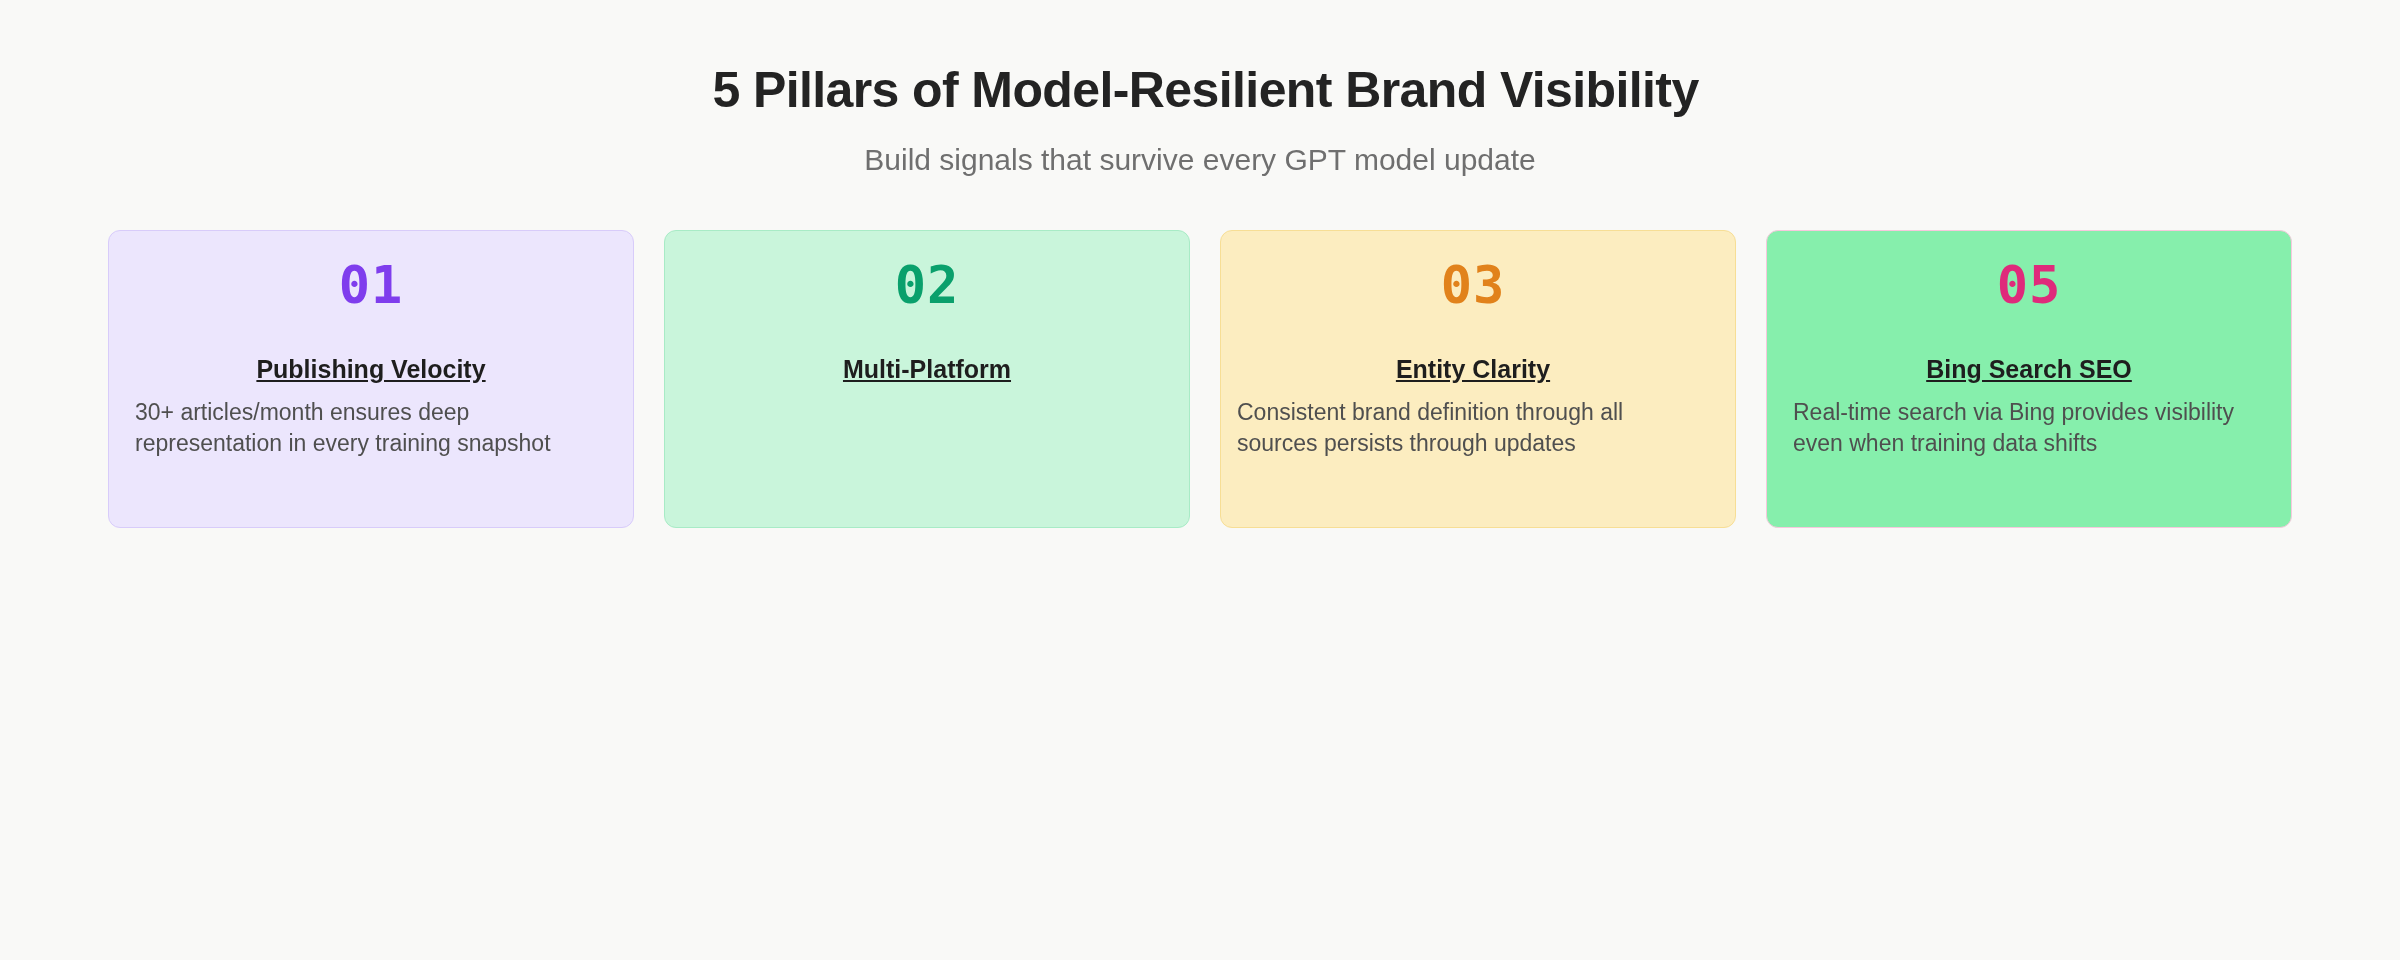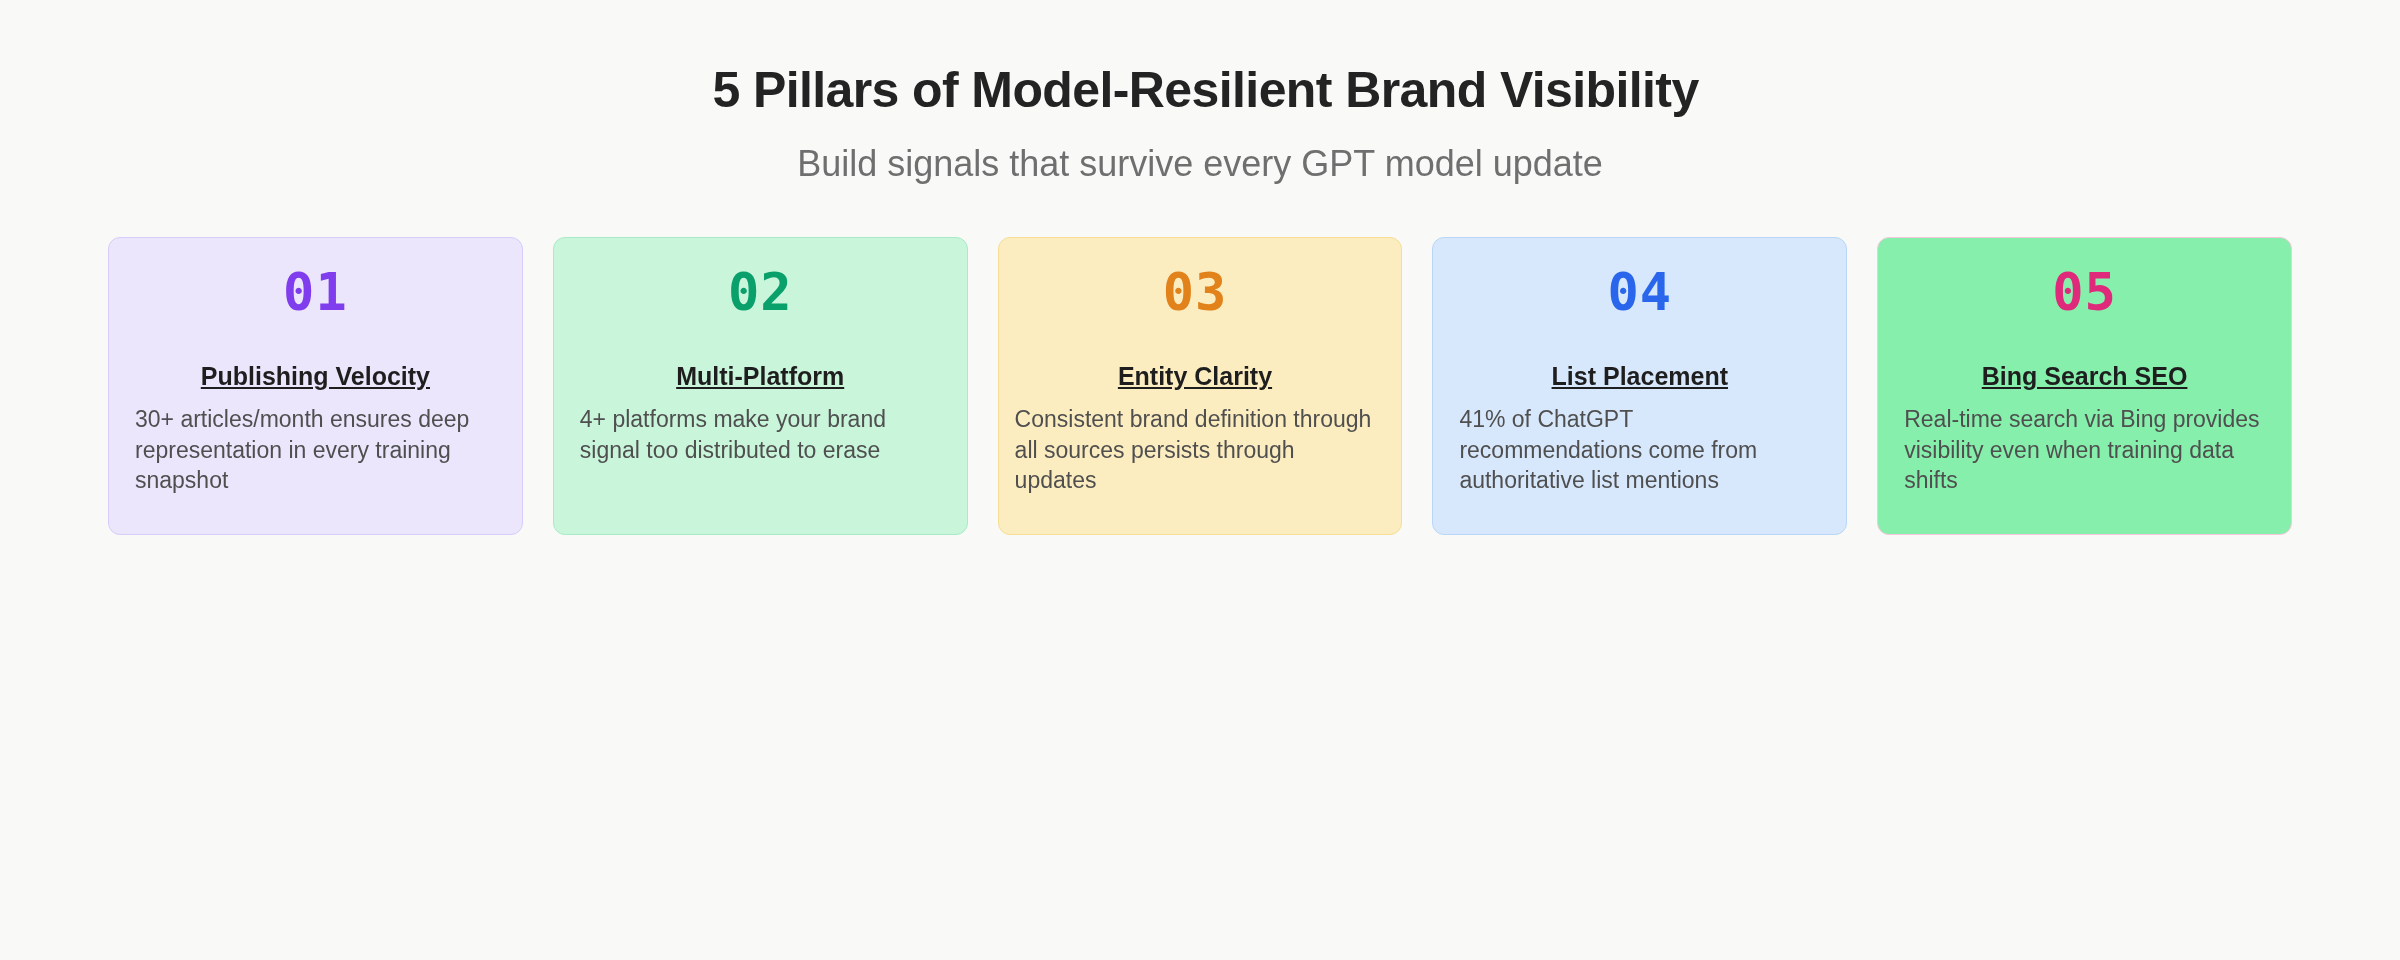--- a/index.html
+++ b/index.html
@@ -32,21 +32,21 @@
   .page-title {
     font-size: 50px;
     font-weight: 700;
     letter-spacing: -0.6px;
     color: #232323;
     line-height: 1.12;
     margin: 0;
     padding-left: 11px;
   }
   .page-subtitle {
-    font-size: 36px;
+    font-size: 30px;
     font-weight: 400;
     color: #6f6f6f;
     line-height: 1.2;
     margin: 24px 0 0 0;
   }
 
   
   .cards {
     display: flex;
     justify-content: center;
@@ -111,34 +111,28 @@
 
     <div class="card" style="background: rgb(236, 230, 253); border-color: rgb(216, 204, 250);">
       <div class="card-number" style="color: rgb(127, 61, 237);">01</div>
       <div class="card-title">Publishing Velocity</div>
       <div class="card-desc">30+ articles/month ensures deep representation in every training snapshot</div>
     </div>
 
     <div class="card" style="background: rgb(201, 245, 219); border-color: rgb(168, 235, 198);">
       <div class="card-number" style="color: rgb(10, 160, 108);">02</div>
       <div class="card-title">Multi-Platform</div>
-      <div class="card-desc">4+ platforms make your brand signal too distributed to erase</div>
     </div>
 
     <div class="card" style="background: rgb(252, 237, 192); border-color: rgb(247, 222, 149); padding-left: 16px;">
       <div class="card-number" style="color: rgb(225, 130, 27);">03</div>
       <div class="card-title">Entity Clarity</div>
       <div class="card-desc">Consistent brand definition through all sources persists through updates</div>
     </div>
 
-    <div class="card" style="background: rgb(215, 231, 252); border-color: rgb(185, 214, 248);">
-      <div class="card-number" style="color: rgb(42, 102, 236);">04</div>
-      <div class="card-title">List Placement</div>
-      <div class="card-desc">41% of ChatGPT recommendations come from authoritative list mentions</div>
-    </div>
 
     <div class="card" style="background: #86efac; border-color: rgb(247, 200, 221);">
       <div class="card-number" style="color: rgb(223, 42, 123);">05</div>
       <div class="card-title">Bing Search SEO</div>
       <div class="card-desc">Real-time search via Bing provides visibility even when training data shifts</div>
     </div>
 
   </div>
 </div>
 

